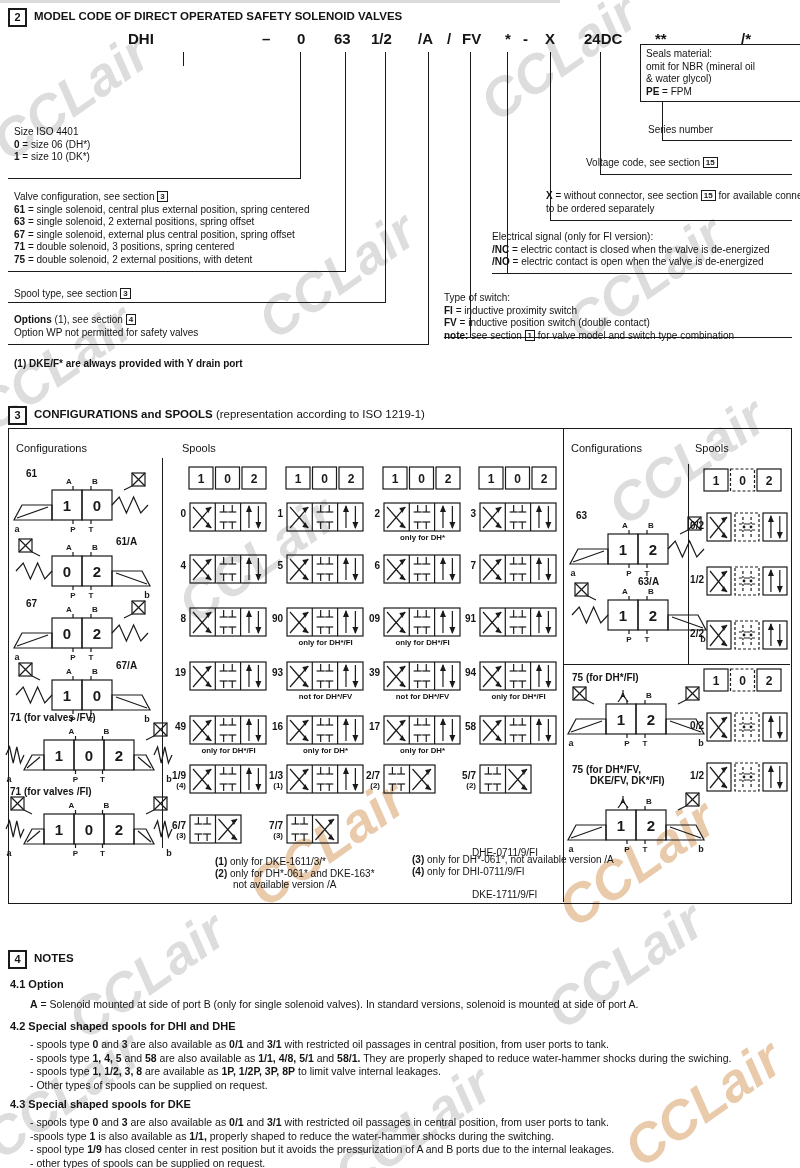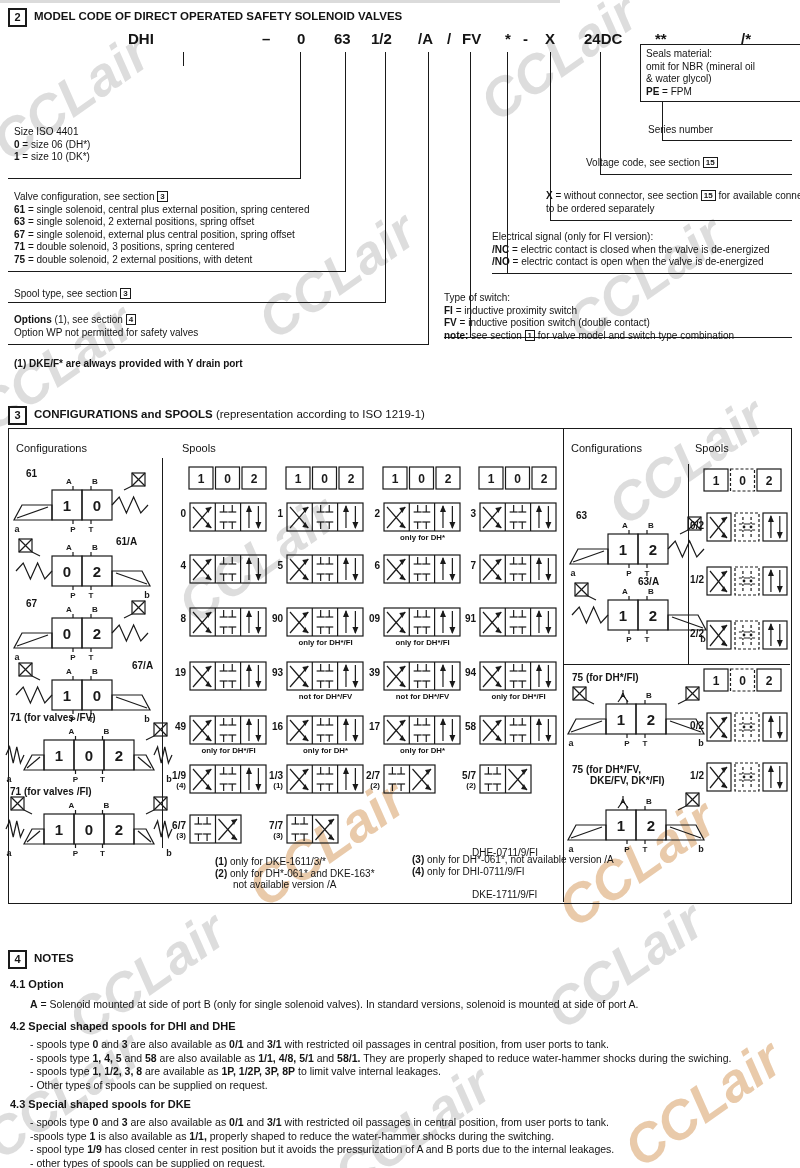--- a/index.html
+++ b/index.html
@@ -214,21 +214,21 @@
         <text x="57" y="12" font-size="8" font-weight="bold" font-family="Liberation Sans, sans-serif" fill="#1a1a1a" text-anchor="middle">A</text>
         <line x1="79" y1="14" x2="79" y2="18" stroke="#1a1a1a" stroke-width="1.2" fill="none"></line>
         <text x="83" y="12" font-size="8" font-weight="bold" font-family="Liberation Sans, sans-serif" fill="#1a1a1a" text-anchor="middle">B</text>
         <line x1="61" y1="48" x2="61" y2="52" stroke="#1a1a1a" stroke-width="1.2" fill="none"></line>
         <text x="61" y="60" font-size="8" font-weight="bold" font-family="Liberation Sans, sans-serif" fill="#1a1a1a" text-anchor="middle">P</text>
         <line x1="79" y1="48" x2="79" y2="52" stroke="#1a1a1a" stroke-width="1.2" fill="none"></line>
         <text x="79" y="60" font-size="8" font-weight="bold" font-family="Liberation Sans, sans-serif" fill="#1a1a1a" text-anchor="middle">T</text>
         <text x="5" y="60" font-size="9" font-weight="bold" font-family="Liberation Sans, sans-serif" fill="#1a1a1a" text-anchor="middle">a</text>
       </svg>
     </div>
-    <div class="cfglabel abs" style="left: 132px; top: 660px;">67/A</div>
+    <div class="cfglabel abs" style="left: 116px; top: 660px;">67/A</div>
     <div class=" abs" style="left: 12px; top: 662px;">
       <svg width="140" height="62" viewBox="0 0 140 62">
         <rect x="40" y="18" width="30" height="30" stroke="#1a1a1a" stroke-width="1.2" fill="none"></rect>
         <text x="55" y="39" font-size="15" font-weight="bold" font-family="Liberation Sans, sans-serif" fill="#1a1a1a" text-anchor="middle">1</text>
         <rect x="70" y="18" width="30" height="30" stroke="#1a1a1a" stroke-width="1.2" fill="none"></rect>
         <text x="85" y="39" font-size="15" font-weight="bold" font-family="Liberation Sans, sans-serif" fill="#1a1a1a" text-anchor="middle">0</text>
         <polyline points="4,33 11.2,25 18.4,41 25.599999999999998,25 32.8,41 40,33" stroke="#1a1a1a" stroke-width="1.2" fill="none"></polyline>
         <polygon points="100,48 138,48 130,33 100,33" stroke="#1a1a1a" stroke-width="1.2" fill="none"></polygon>
         <line x1="104" y1="35" x2="135" y2="46" stroke="#1a1a1a" stroke-width="1.2" fill="none"></line>
         <rect x="7" y="1" width="13" height="13" stroke="#1a1a1a" stroke-width="1.2" fill="none"></rect>

